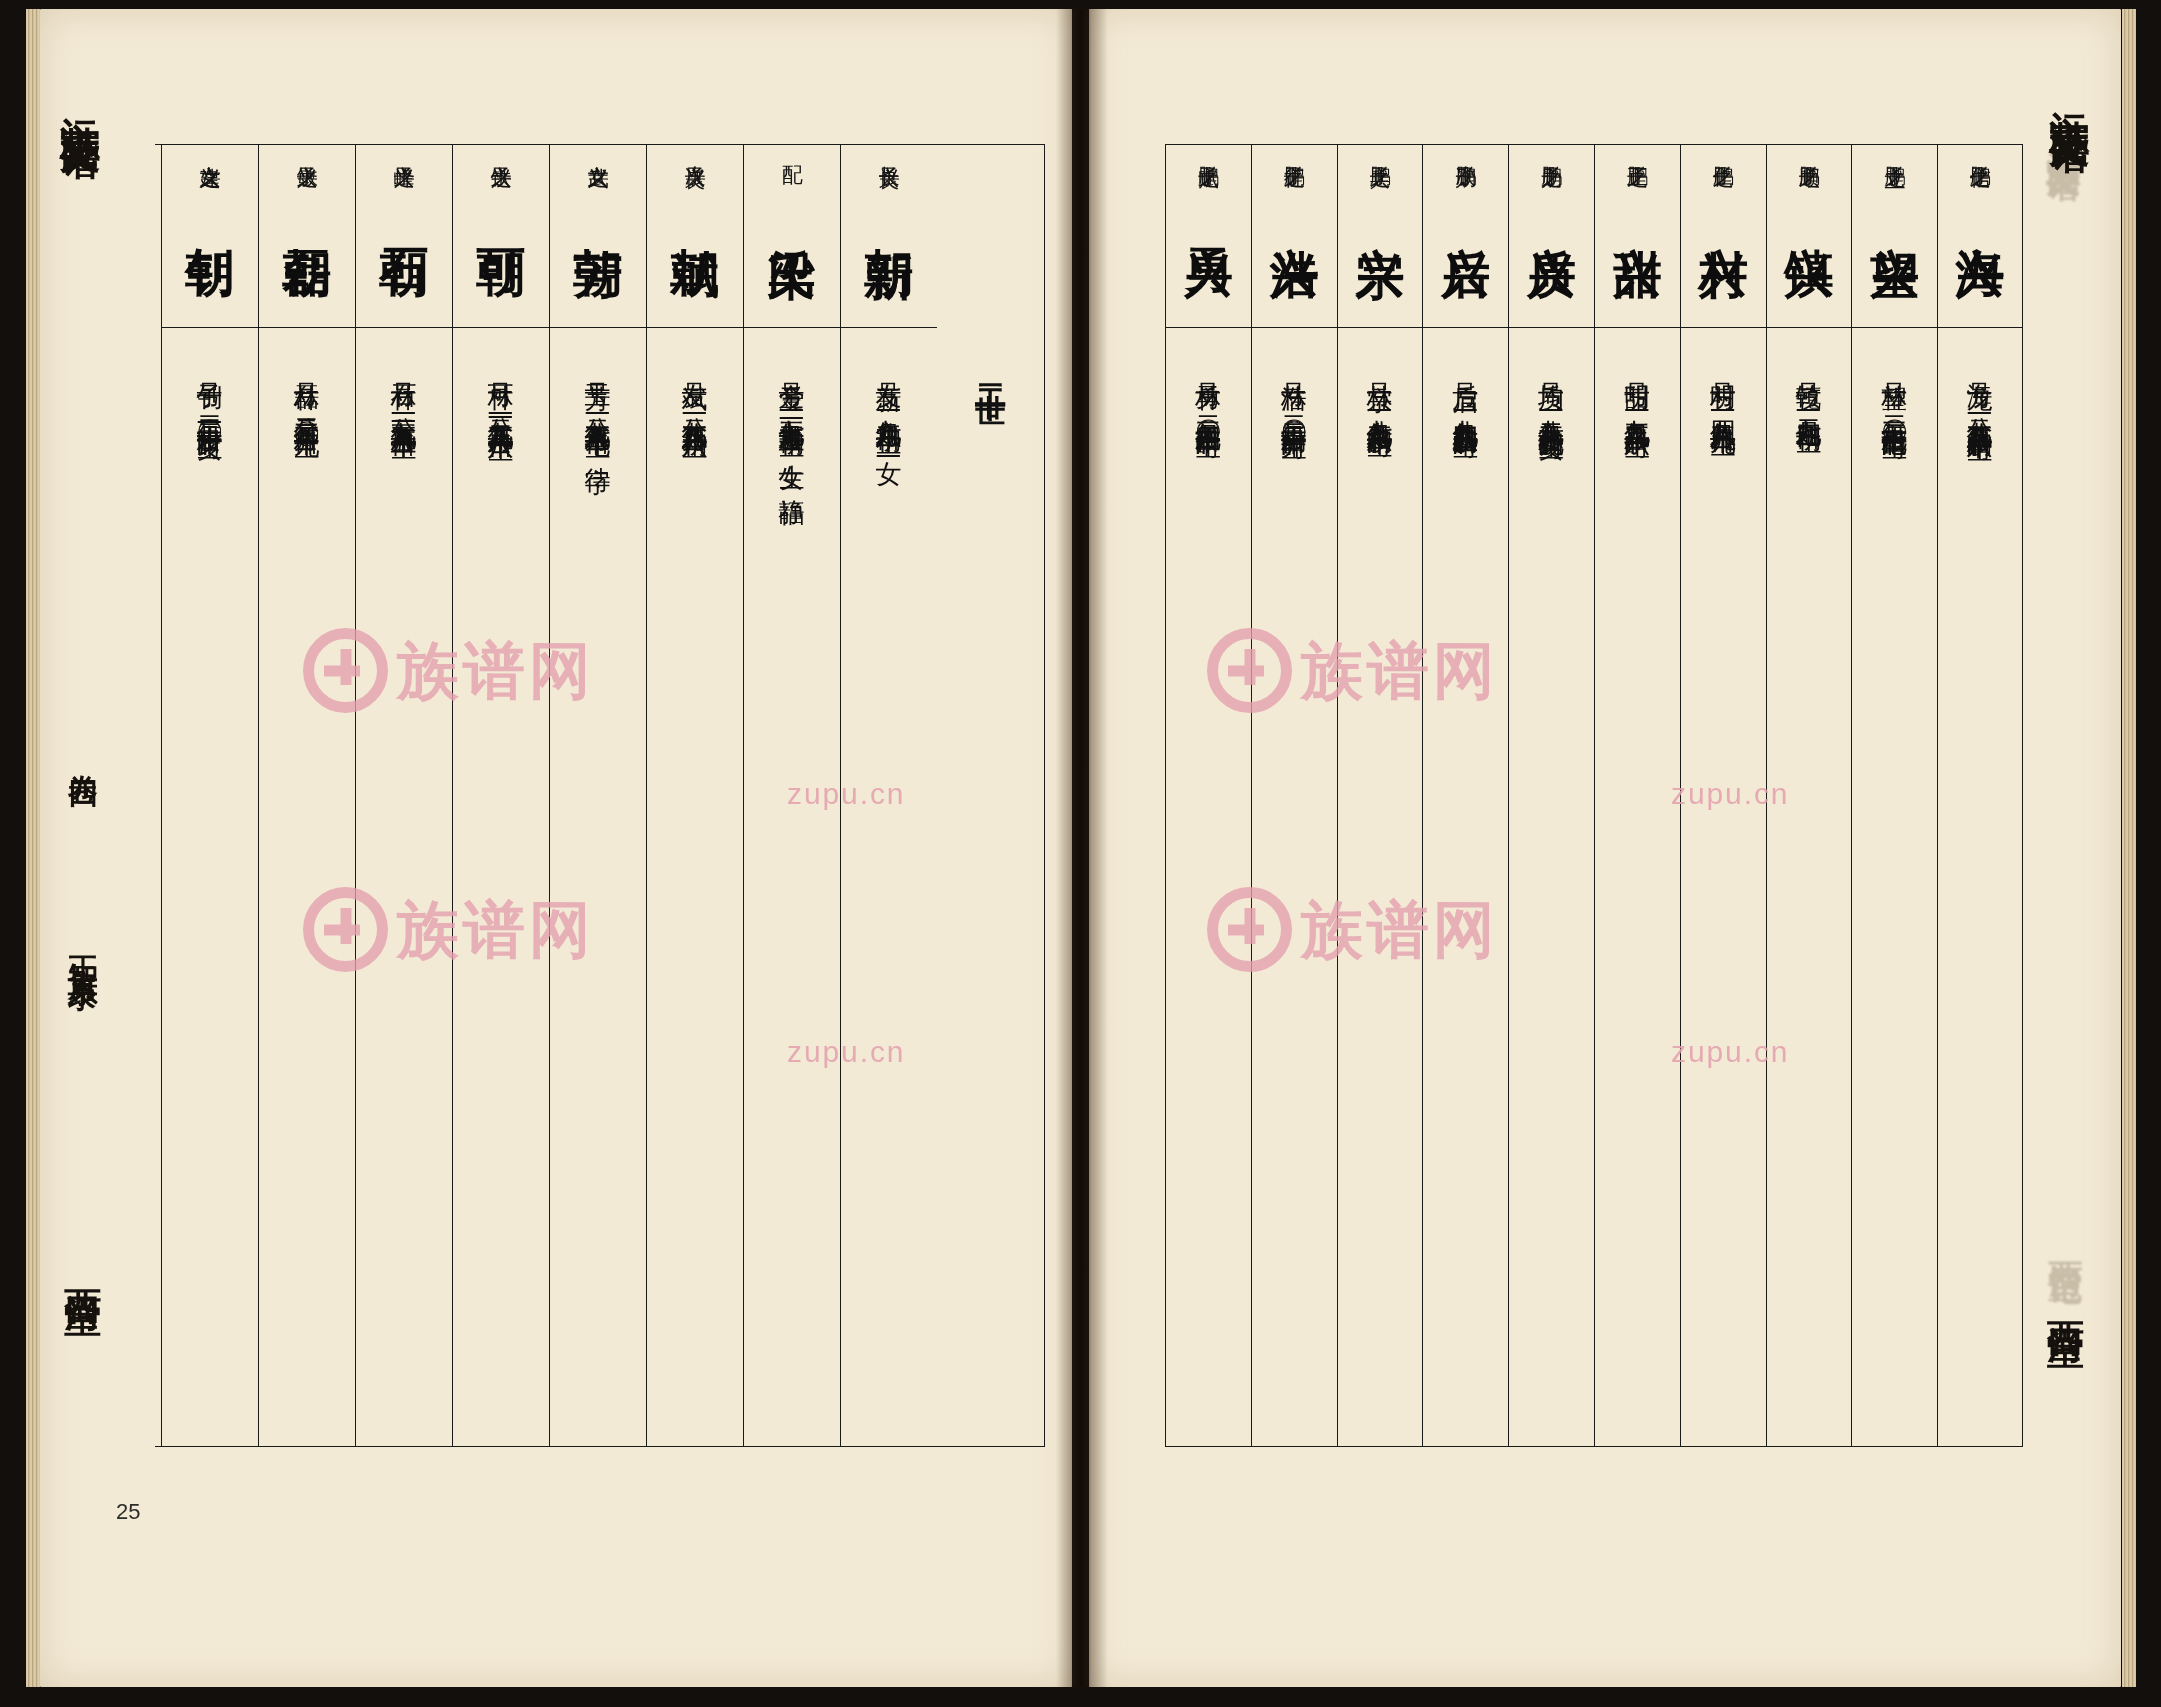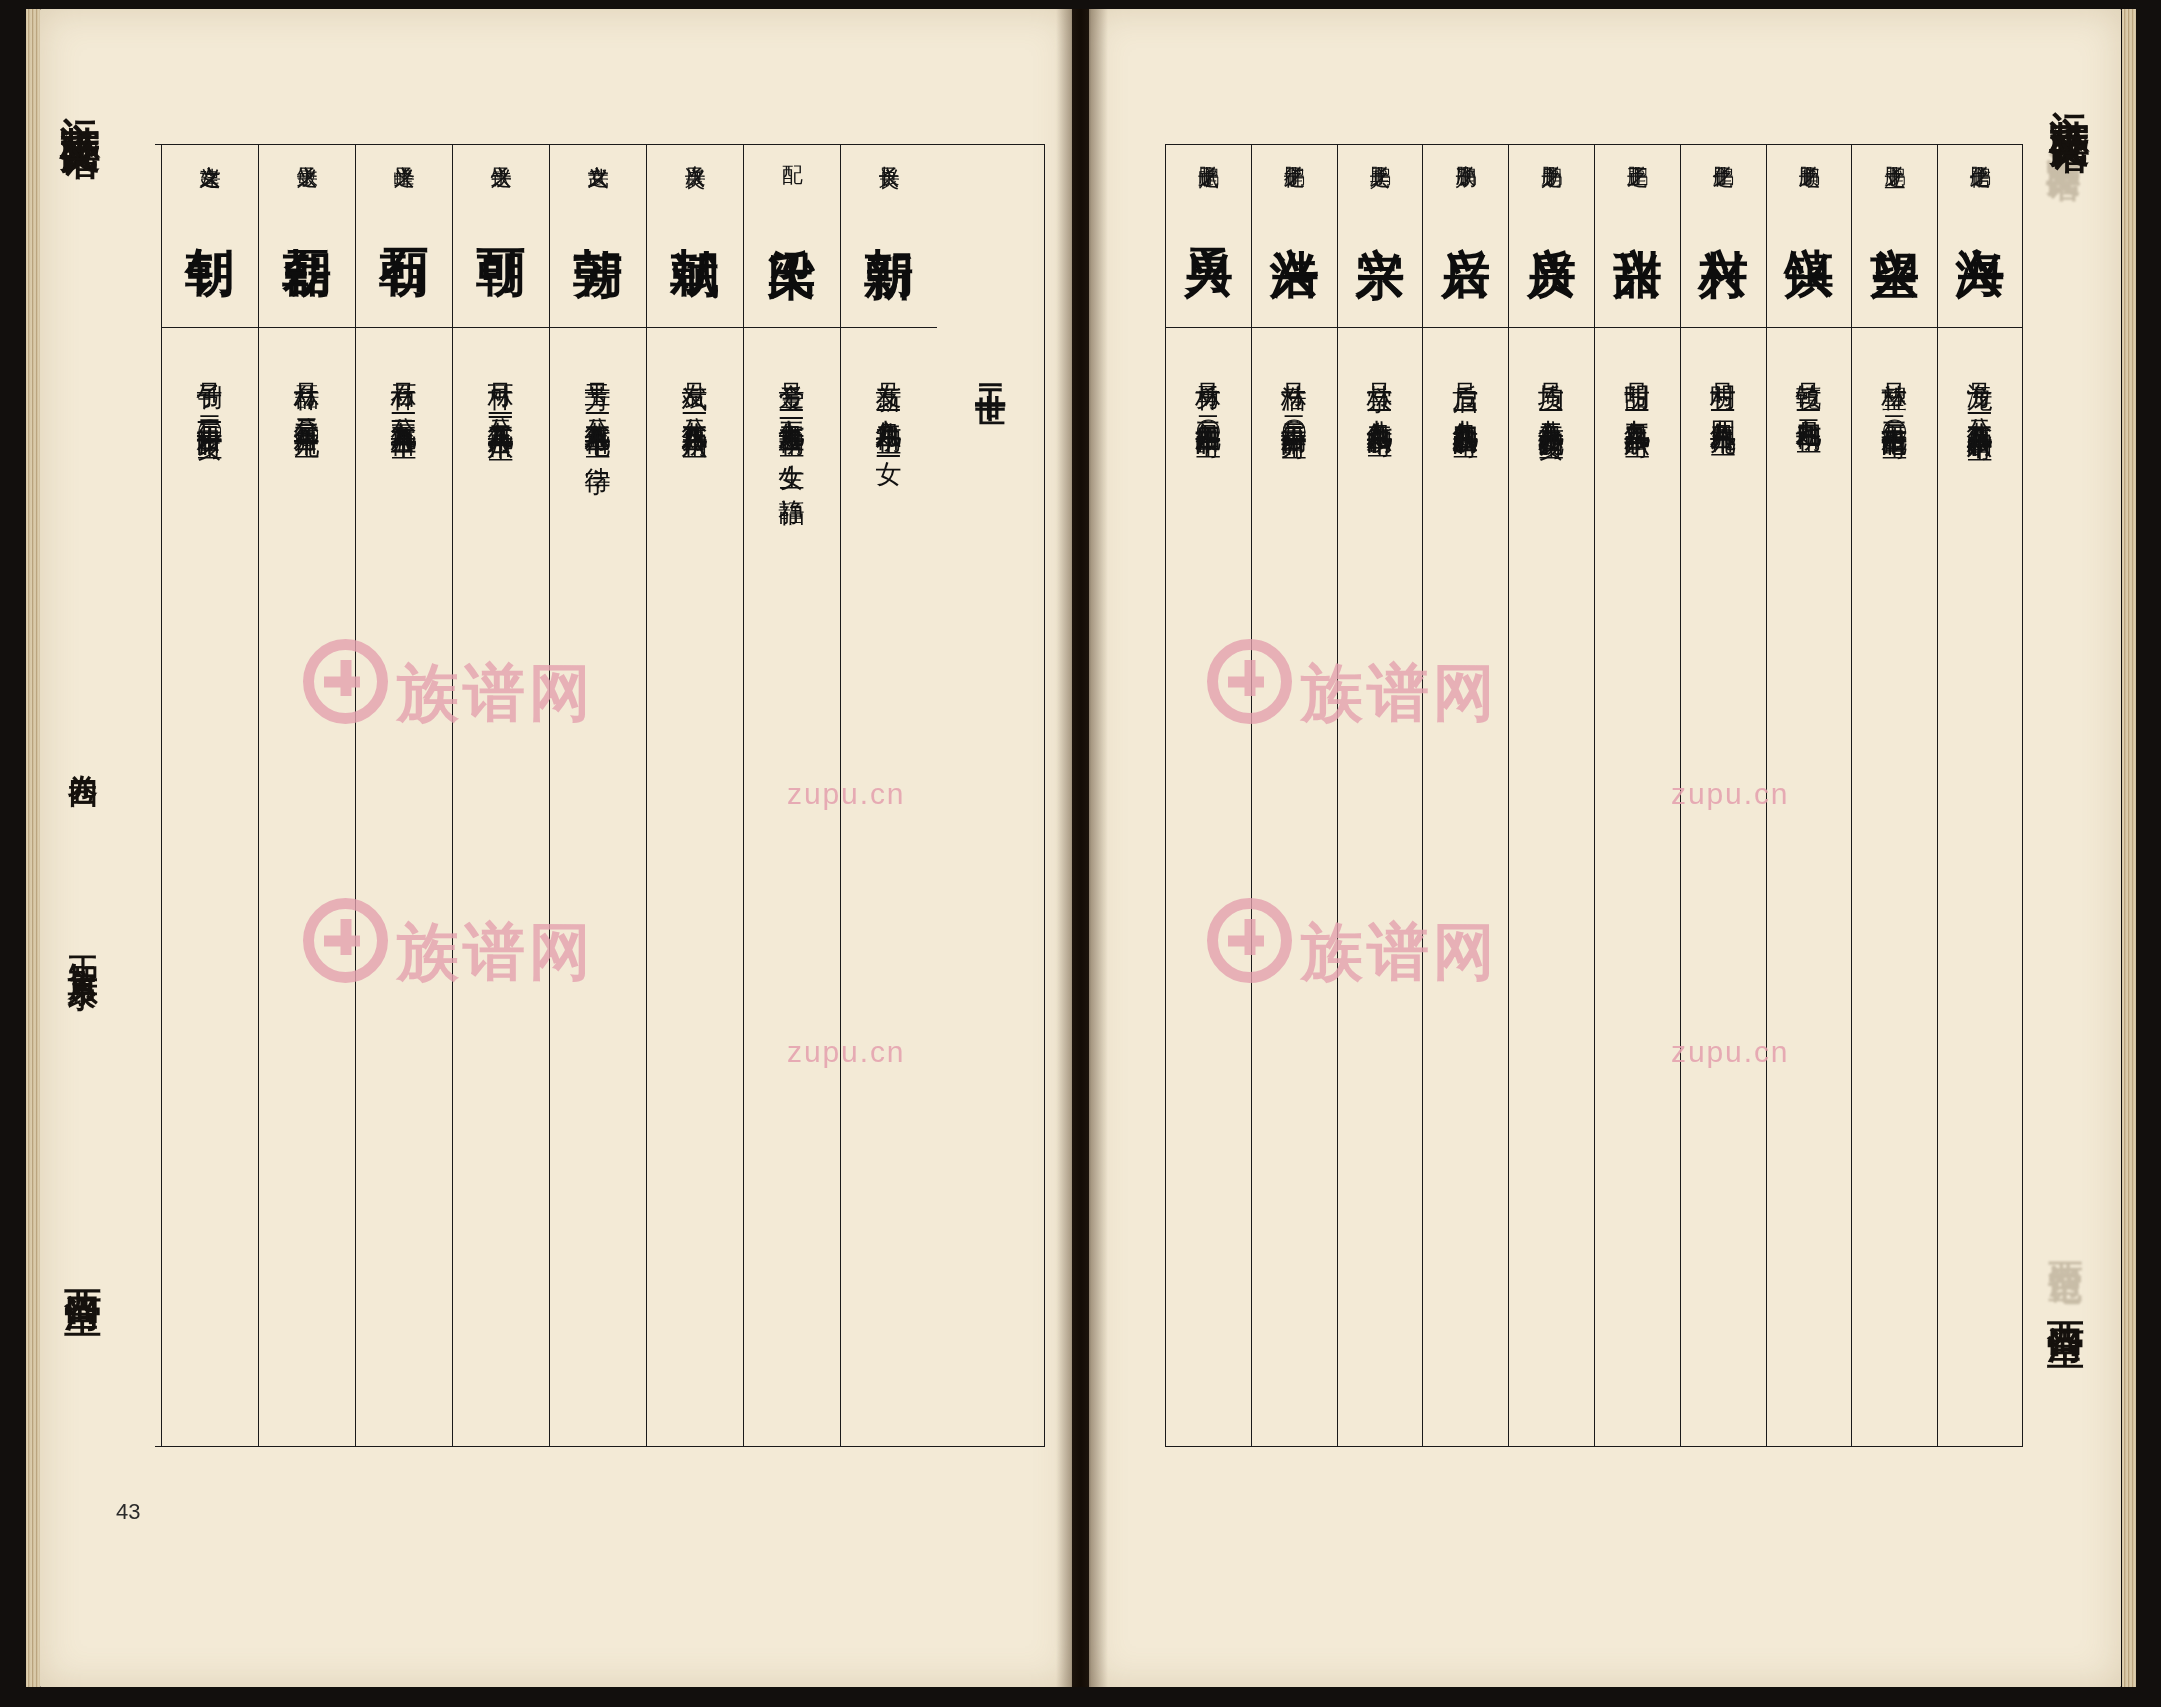--- a/index.html
+++ b/index.html
@@ -250,21 +250,20 @@
     height: 11px;
     background: #e4a0ae;
     transform: translateY(-50%);
   }
   .wm-text {
     font-size: 62px;
     font-weight: 700;
     color: #e4a0ae;
     letter-spacing: 3.9px;
     font-family: "DejaVu Sans", "Liberation Sans", sans-serif;
-    margin-top: 23px;
   }
   .wm-url {
     position: absolute;
     font-size: 30px;
     color: #e4a0ae;
     letter-spacing: 1.9px;
     font-family: "Liberation Sans", sans-serif;
     opacity: .85;
     pointer-events: none;
     z-index: 4;
@@ -291,21 +290,21 @@
         </div>
 
         <div class="spine-title spine-sub" style="left:27px; top:923px; height:271px;">
           <div class="vt">正智房系录</div>
         </div>
 
         <div class="spine-title spine-hall" style="left:23px; top:1252px; height:168px;">
           <div class="vt">西河堂</div>
         </div>
 
-        <div class="page-num" style="left:76px; top:1490px;">43</div>
+        <div class="page-num" style="left:76px; top:1490px;">25</div>
 
         <div class="table" id="left-table" style="left:115px; top:135px; width:890px; height:1303px;">
             <div class="col gen no-rule" style="width: 108px;">
               <div class="cell-rel"></div>
               <div class="cell-name" style="border-bottom:none"></div>
               <div class="cell-body">
                 <div class="vt">二十二世</div>
               </div>
             </div>
             <div class="col" style="width: 97px;">

